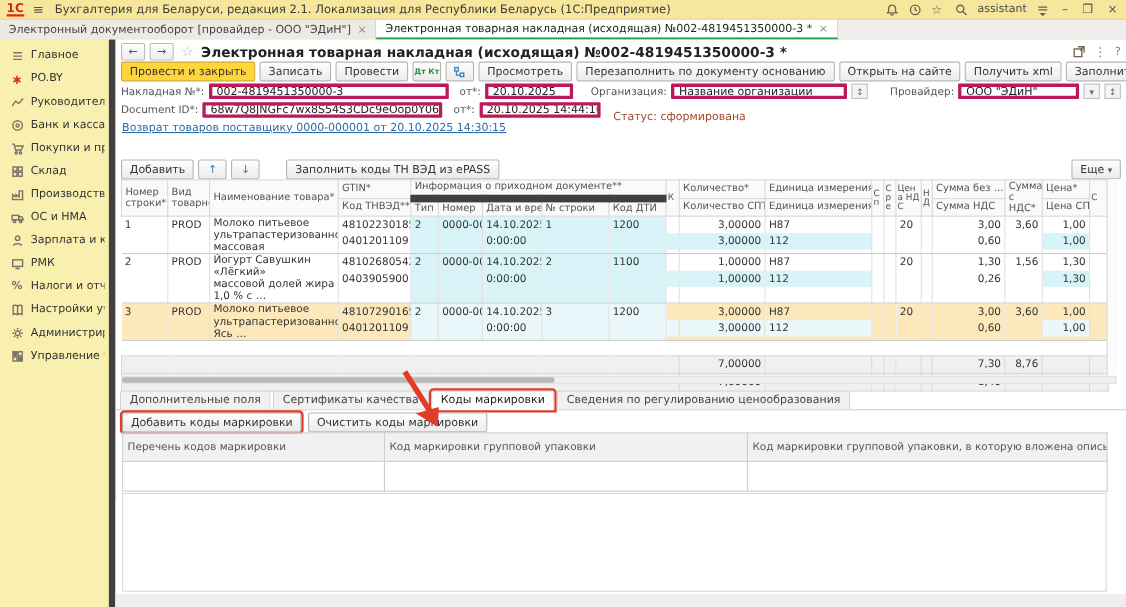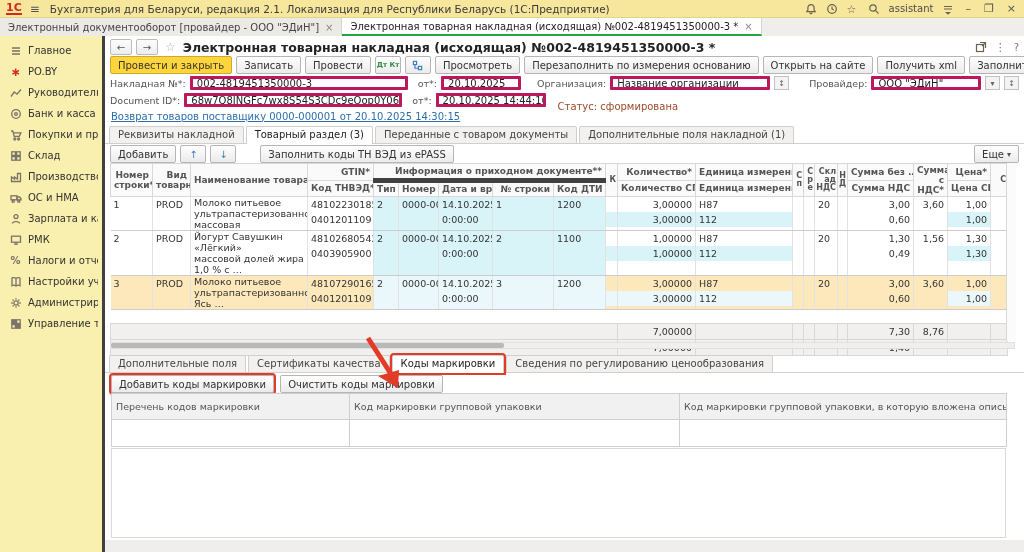--- a/index.html
+++ b/index.html
@@ -17,21 +17,21 @@
   .tb-user{font-size:10px;color:#4a4a4a;}
   .winbtn{font-size:11px;color:#555;padding:0 2px;}
 
   
   .tabbar{position:absolute;left:0;top:18px;width:1024px;height:18px;background:#f0eeea;border-bottom:1px solid #d7d4cf;display:flex;align-items:stretch;}
   .wtab{display:flex;align-items:center;gap:6px;padding:0 8px;font-size:10px;color:#444;border-right:1px solid #d7d4cf;background:#eceae5;position:relative;white-space:nowrap;}
   .wtab.active{background:#fff;border-bottom:2px solid #27a343;color:#222;}
   .wtab .x{color:#888;font-size:10px;}
 
   
-  .sidebar{position:absolute;left:0;top:36px;width:105px;height:516px;background:#f9efae;border-right:3px solid #404040;box-sizing:border-box;padding-top:4px;text-align:center;}
+  .sidebar{position:absolute;left:0;top:36px;width:105px;height:516px;background:#f9efae;border-right:6px solid #404040;box-sizing:border-box;padding-top:4px;text-align:center;}
   .snav{list-style:none;margin:0;padding:0;}
   .snav li{display:flex;align-items:center;gap:6px;height:21px;padding:0 4px 0 9px;cursor:pointer;}
   .snav .sic{width:13px;height:12px;display:inline-flex;align-items:center;justify-content:center;flex:0 0 13px;}
   .snav .sic svg{width:12px;height:12px;stroke:#7a7468;fill:none;stroke-width:1.3;}
   .snav .lbl{font-size:10px;color:#333;white-space:nowrap;overflow:hidden;}
   .sic.red{color:#d6281e;font-weight:bold;font-size:12px;}
   .sic.txt{color:#7a7468;font-size:10px;font-weight:bold;}
 
   
   .main{position:absolute;left:105px;top:36px;width:919px;height:516px;background:#ffffff;}
@@ -64,22 +64,22 @@
   .pagetabs{top:88px;height:20px;border-bottom:1px solid #cfcfcf;display:flex;align-items:flex-end;padding:0 4px;gap:2px;}
   .ptab{border:1px solid #cfcfcf;border-bottom:none;border-radius:2px 2px 0 0;background:#f2f1ef;padding:2px 8px 3px;font-size:10px;color:#444;white-space:nowrap;cursor:pointer;}
   .ptab.active{background:#fff;position:relative;top:1px;padding-bottom:4px;color:#222;}
 
   .ttoolbar{top:109px;height:18px;display:flex;align-items:center;gap:4px;padding:0 5px;}
   .arrbtn{color:#3e7fbe;}
 
   
   .goodswrap{top:127px;height:178px;padding:0 0 0 5px;}
   table.gt{border-collapse:collapse;table-layout:fixed;width:897px;font-size:9.5px;}
-  .gt th{background:#fafafa;color:#555;font-weight:bold;text-align:right;border:1px solid #d8d8d8;padding:1px 3px;font-size:9px;line-height:10px;overflow:hidden;white-space:nowrap;}
-  .gt th.grp{border-bottom:5px solid #404040;}
+  .gt th{background:#fafafa;color:#555;font-weight:normal;text-align:left;border:1px solid #d8d8d8;padding:1px 3px;font-size:9px;line-height:10px;overflow:hidden;white-space:nowrap;}
+  .gt th.grp{border-bottom:7px solid #404040;}
   .gt th.nar{font-size:8px;padding:1px 1px;white-space:normal;word-break:break-all;line-height:8px;}
   .gt td{border-right:1px solid #e2e2e2;border-bottom:1px solid #cccccc;vertical-align:top;padding:0;overflow:hidden;}
   .gt .l1,.gt .l2{min-height:15px;line-height:15px;padding:0 3px;white-space:nowrap;overflow:hidden;}
   .gt tr.r{background:#fff;}
   .gt tr.r.hl{background:#fce8ba;}
   .gt td.cyfull{background:#d8f4f8;}
   .gt tr.hl td.cyfull{background:#eaf7fb;}
   .gt .l2.cy{background:#d8f4f8;}
   .gt tr.hl .l2.cy{background:#eaf7fb;}
   .gt .rnum{text-align:right;}
@@ -310,21 +310,21 @@
           <span class="dtkt">Дт Кт</span>
         </span>
       <span class="btn iconb">
           <svg width="11" height="11" viewBox="0 0 12 12" style="stroke:#3e7fbe;fill:none;stroke-width:1.3;">
             <rect x="1.5" y="1.5" width="3.5" height="3.5"></rect>
             <rect x="7" y="7" width="3.5" height="3.5"></rect>
             <path d="M3.2 5v4h3.8"></path>
           </svg>
         </span>
       <span class="btn">Просмотреть</span>
-      <span class="btn">Перезаполнить по измерения основанию</span>
+      <span class="btn">Перезаполнить по документу основанию</span>
       <span class="btn">Открыть на сайте</span>
       <span class="btn">Получить xml</span>
       <span class="btn">Заполнить на основании электронной накладной</span>
 
     </div>
 
     <div class="band frow frowA">
       <span class="flabel">Накладная №*:</span>
       <span class="finput" style="width:218px;">002-4819451350000-3</span>
       <span class="flabel" style="margin-left:6px;">от*:</span>
@@ -343,26 +343,20 @@
       <span class="finput" style="width:218px;">68w7Q8JNGFc7wx8S54S3CDc9eOop0Y06wbY</span>
       <span class="flabel" style="margin-left:6px;">от*:</span>
       <span class="finput" style="width:110px;">20.10.2025 14:44:16</span>
       <span class="status"><span>Статус:</span> <span>сформирована</span></span>
     </div>
 
     <div class="band linkrow">
       <span class="alink">Возврат товаров поставщику 0000-000001 от 20.10.2025 14:30:15</span>
     </div>
 
-    <div class="band pagetabs">
-      <span class="ptab">Реквизиты накладной</span>
-      <span class="ptab active">Товарный раздел (3)</span>
-      <span class="ptab">Переданные с товаром документы</span>
-      <span class="ptab">Дополнительные поля накладной (1)</span>
-    </div>
 
     <div class="band ttoolbar">
       <span class="btn">Добавить</span>
       <span class="btn iconb arrbtn">↑</span>
       <span class="btn iconb arrbtn">↓</span>
       <span class="btn" style="margin-left:20px;">Заполнить коды ТН ВЭД из ePASS</span>
       <span class="btn more">
           <span>Еще</span>
           <span class="caret">▾</span>
         </span>
@@ -397,21 +391,21 @@
             <th rowspan="2" style="white-space:normal;">Номер строки*</th>
             <th rowspan="2" style="white-space:normal;">Вид товарно</th>
             <th rowspan="2">Наименование товара*</th>
             <th>GTIN*</th>
             <th colspan="5" class="grp">Информация о приходном документе**</th>
             <th rowspan="2" class="nar">К</th>
             <th>Количество*</th>
             <th>Единица измерения (ОК…</th>
             <th rowspan="2" class="nar">С п</th>
             <th rowspan="2" class="nar">С ре</th>
-            <th rowspan="2" class="nar">Склад НДС</th>
+            <th rowspan="2" class="nar">Цена НДС</th>
             <th rowspan="2" class="nar">Н Д</th>
             <th>Сумма без …</th>
             <th rowspan="2" style="white-space:normal;">Сумма с НДС*</th>
             <th>Цена*</th>
             <th rowspan="2" class="nar">С</th>
           </tr>
           <tr>
             <th>Код ТНВЭД**</th>
             <th>Тип</th>
             <th>Номер</th>
@@ -527,21 +521,21 @@
                 <div class="l2 cy">112</div>
               </td>
             <td></td>
               <td></td>
             <td>
                 <div class="l1">20</div>
               </td>
             <td></td>
             <td>
                 <div class="l1 rnum">1,30</div>
-                <div class="l2 rnum">0,49</div>
+                <div class="l2 rnum">0,26</div>
               </td>
             <td>
                 <div class="l1 rnum">1,56</div>
               </td>
             <td>
                 <div class="l1 rnum">1,30</div>
                 <div class="l2 cy rnum">1,30</div>
               </td>
             <td></td>
           </tr>

